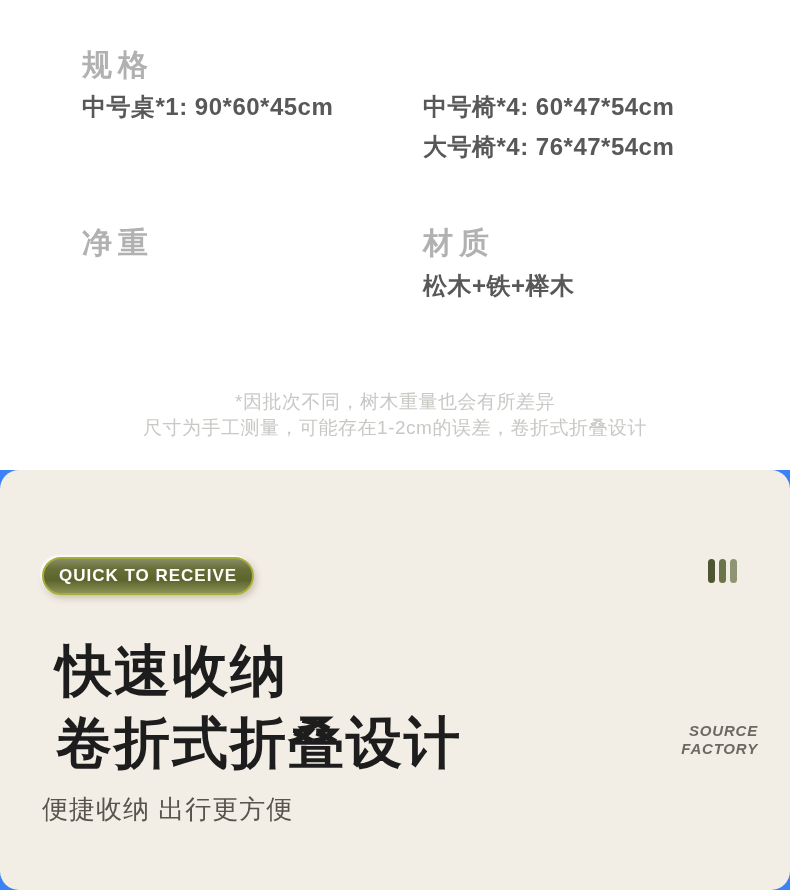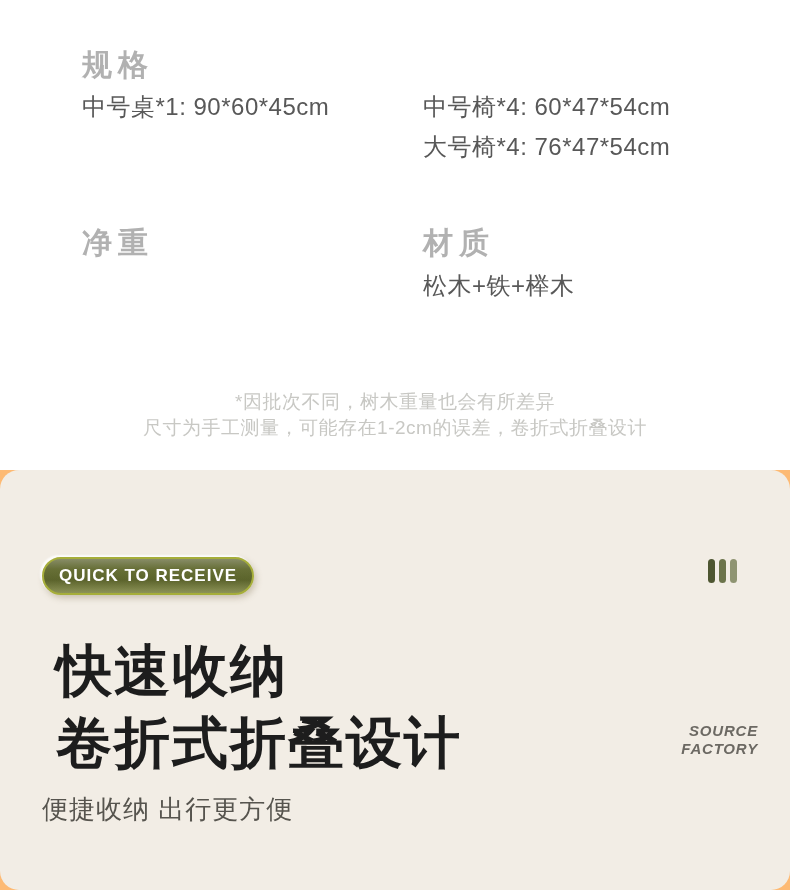--- a/index.html
+++ b/index.html
@@ -1,33 +1,33 @@
 <!DOCTYPE html>
 <html><head>
 <meta charset="utf-8">
 <style>
   html,body { margin:0; padding:0; }
   body { font-family: "Liberation Sans", sans-serif; }
   .page {
     position: relative;
     width: 790px;
     height: 890px;
-    background: #fdba74;
+    background: #3b82f6;
     overflow: hidden;
   }
   
   .spec-section { position:absolute; left:0; top:0; width:790px; height:470px; background:#ffffff; }
   .section-heading {
     position:absolute;
     font-size:30px; font-weight:700; color:#b1b1b1; letter-spacing:6px;
     line-height:34px; margin:0;
   }
   .spec-text {
     position:absolute;
-    font-size:24px; font-weight:400; color:#585858; letter-spacing:0.5px;
+    font-size:24px; font-weight:700; color:#585858; letter-spacing:0.5px;
     line-height:28px; white-space:nowrap;
   }
   .h-spec   { left:82px;  top:48px; }
   .r1-left  { left:82px;  top:93px; }
   .r1-right { left:423px; top:93px; }
   .r2-left  { left:82px;  top:133px; }
   .r2-right { left:423px; top:133px; }
   .h-weight { left:82px;  top:226px; }
   .w-line1  { left:82px;  top:272px; }
   .w-line2  { left:82px;  top:312px; }

